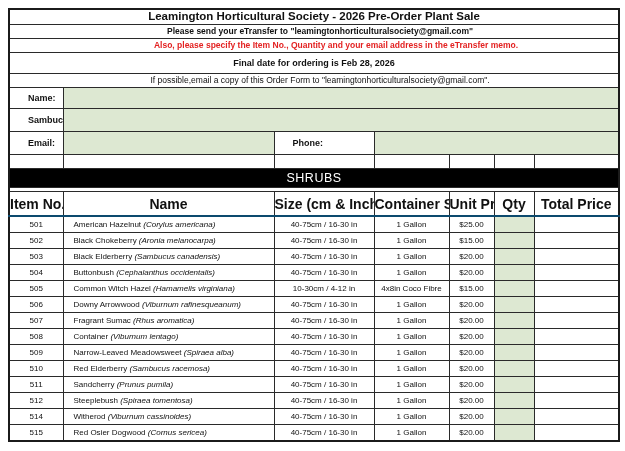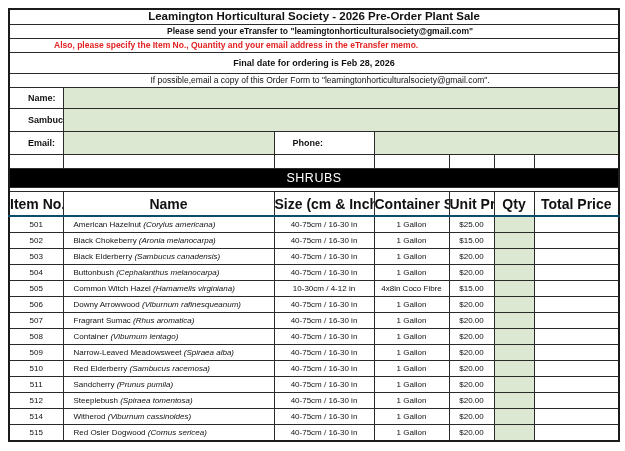--- a/index.html
+++ b/index.html
@@ -38,21 +38,21 @@
   col.c-size { width: 100px; }
   col.c-cont { width: 75px; }
   col.c-unit { width: 45px; }
   col.c-qty  { width: 40px; }
   col.c-tot  { width: 85px; }
 
   
   tr.r-title td    { height: 14px; font-size: 11.5px; font-weight: bold; text-align: center; }
   tr.r-line td     { height: 13px; font-size: 8.5px; text-align: center; padding-left: 12px; }
   tr.r-line.bold td{ font-weight: bold; }
-  tr.r-red td      { height: 13px; font-size: 8.5px; font-weight: bold; text-align: left; color: var(--alert-red, #e32222); padding-left: 44px; }
+  tr.r-red td      { height: 13px; font-size: 8.5px; font-weight: bold; text-align: center; color: var(--alert-red, #e32222); padding-left: 44px; }
   tr.r-deadline td { height: 20px; font-size: 9px; font-weight: bold; text-align: center; }
 
   
   tr.r-contact td.lbl {
     font-size: 9px; font-weight: bold; text-align: left; padding-left: 18px; background: #fff;
   }
   tr.r-name td    { height: 20px; }
   tr.r-address td { height: 22px; }
   tr.r-email td   { height: 22px; }
   td.field-green  { background: var(--field-green, #dde8d2); }
@@ -182,21 +182,21 @@
     </td>
     <td>40-75cm / 16-30 in</td>
     <td>1 Gallon</td>
     <td>$20.00</td>
     <td class="qty-cell"></td>
     <td></td>
   </tr>
         <tr class="r-data">
     <td>504</td>
     <td class="name-cell">
-      <span>Buttonbush </span><i>(Cephalanthus melanocarpa)</i>
+      <span>Buttonbush </span><i>(Cephalanthus occidentalis)</i>
     </td>
     <td>40-75cm / 16-30 in</td>
     <td>1 Gallon</td>
     <td>$20.00</td>
     <td class="qty-cell"></td>
     <td></td>
   </tr>
         <tr class="r-data">
     <td>505</td>
     <td class="name-cell">

